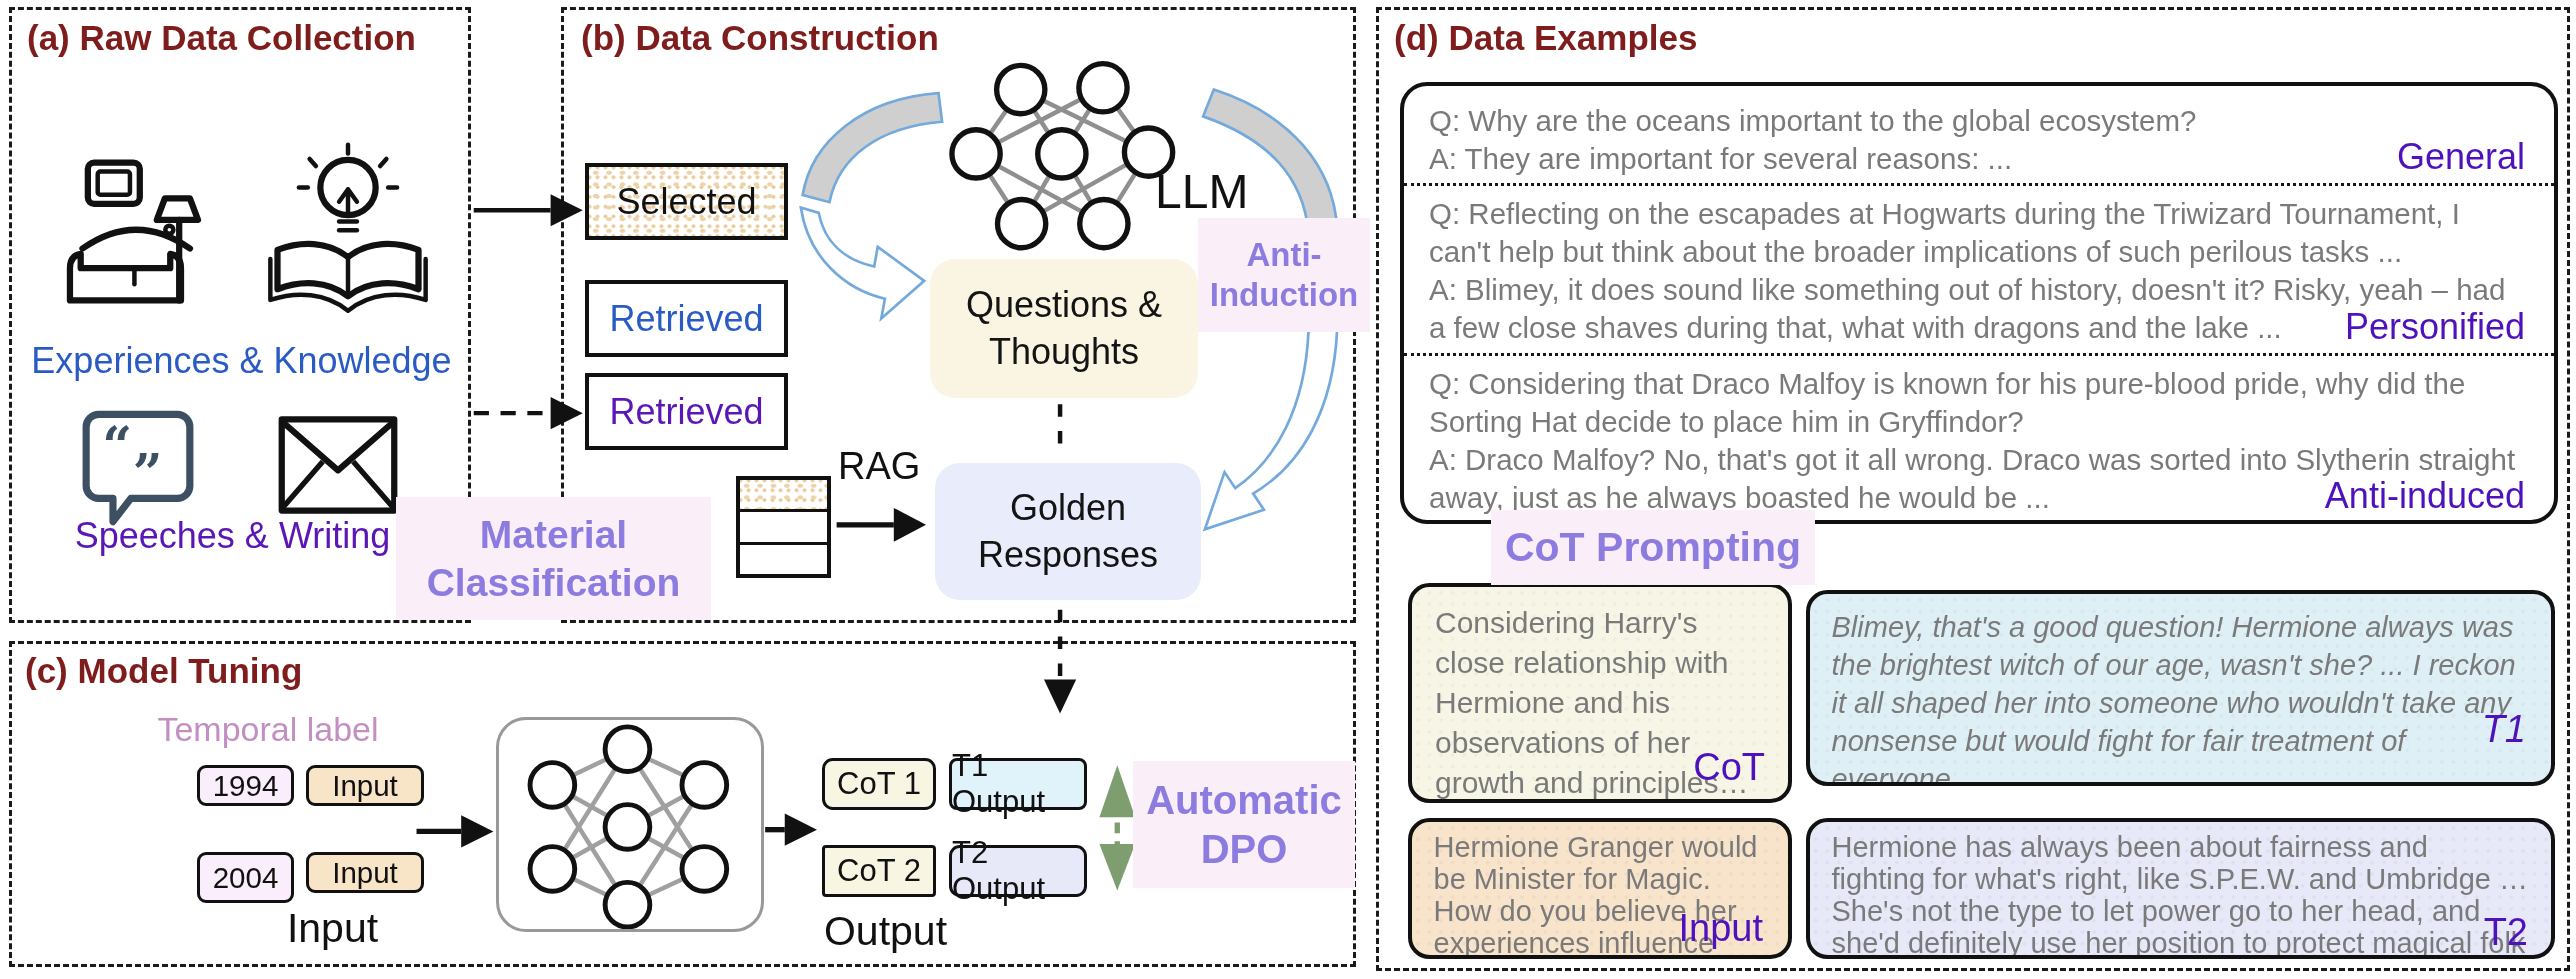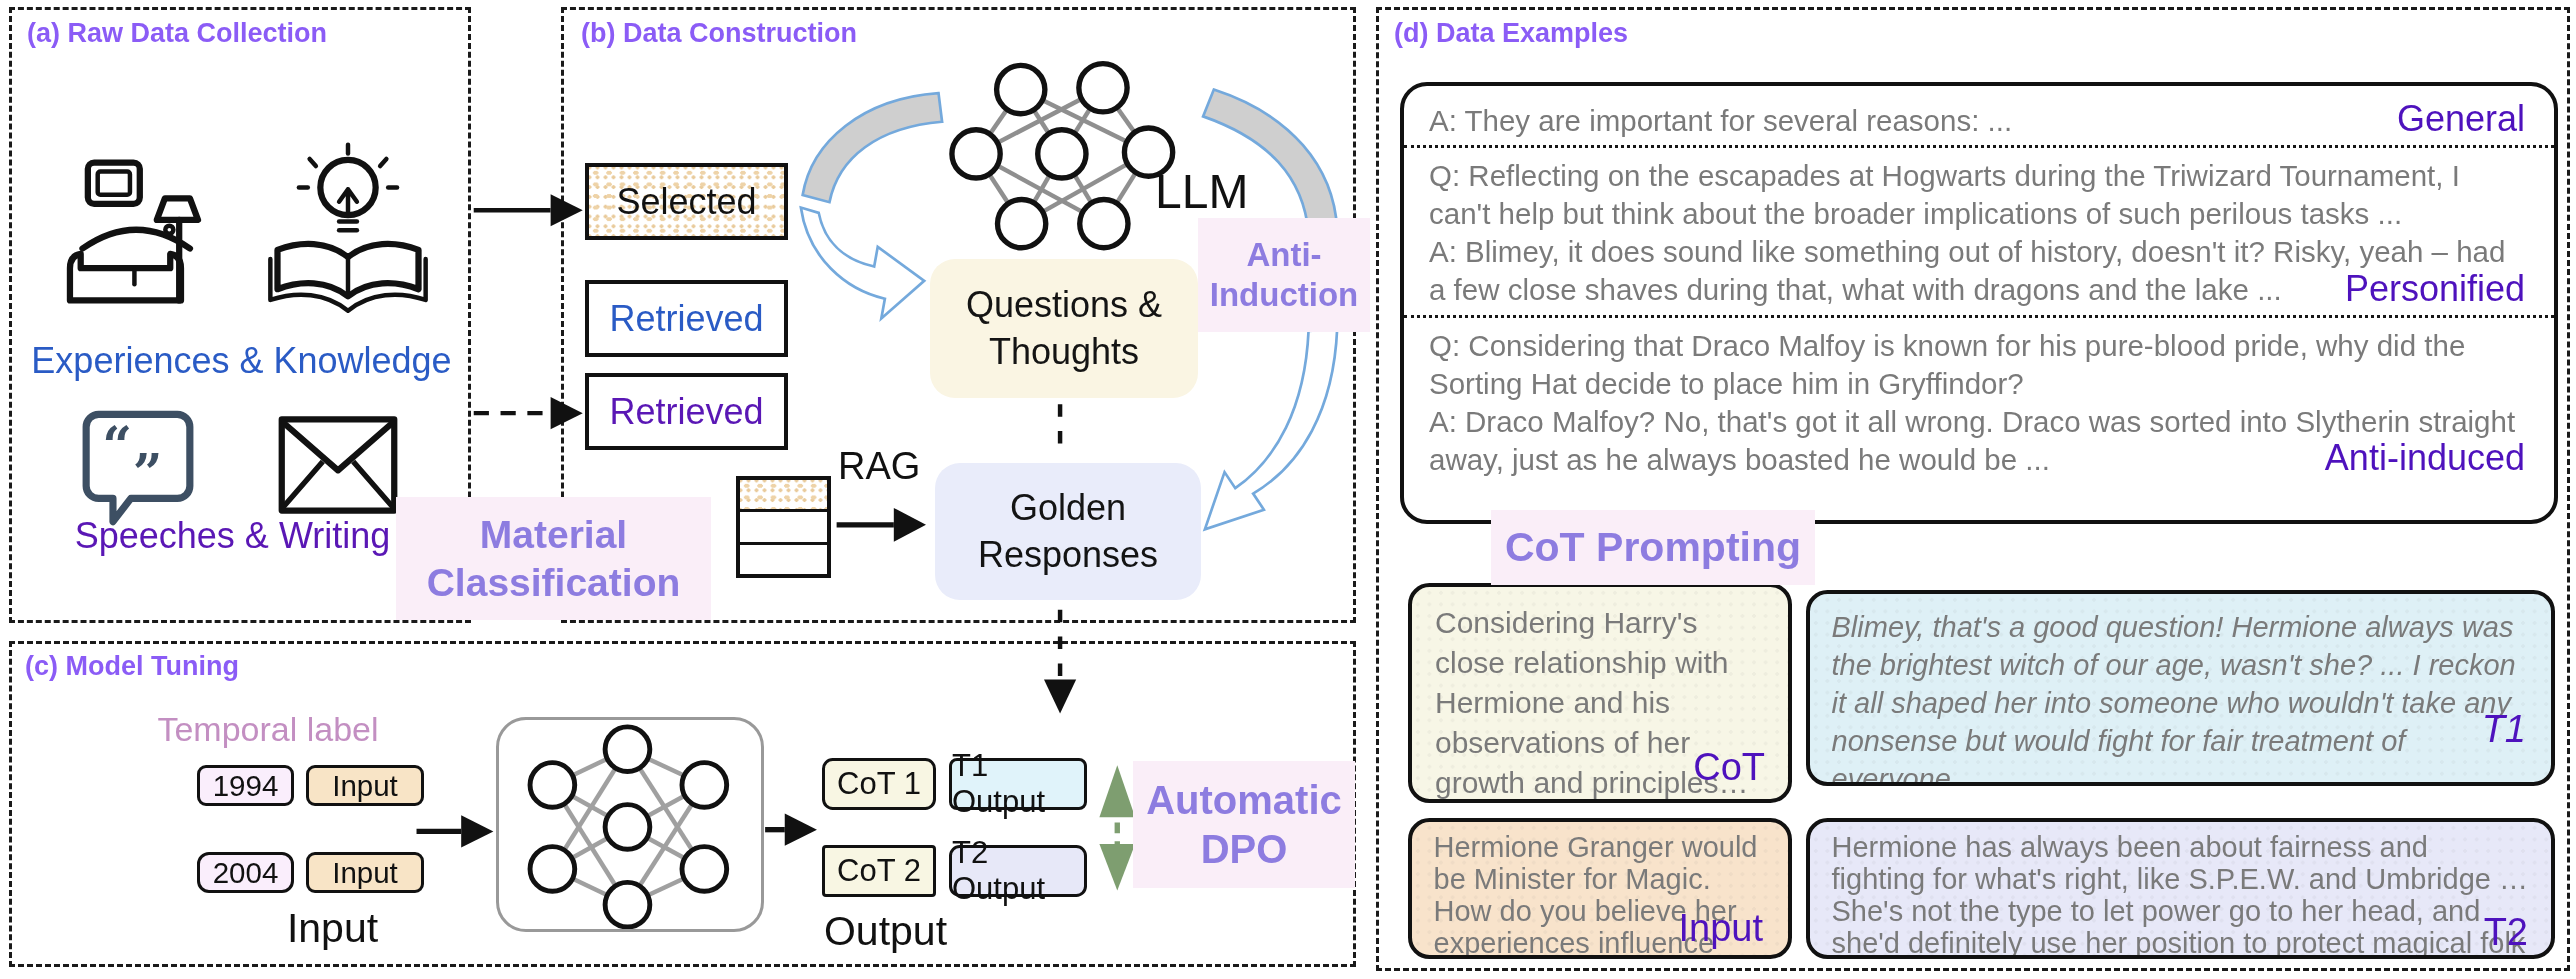--- a/index.html
+++ b/index.html
@@ -5,21 +5,21 @@
   html,body{margin:0;padding:0;background:#fff;}
   .canvas{position:relative;width:2576px;height:980px;background:#fff;
           font-family:"Liberation Sans","DejaVu Sans",sans-serif;color:#0a0a0a;overflow:hidden;}
   .canvas *{box-sizing:border-box;}
   .abs{position:absolute;z-index:4;}
   .frame{position:absolute;border:3.6px dashed #1a1a1a;z-index:1;background:transparent;}
   #fa{left:9px;top:7.2px;width:462px;height:616px;}
   #fb{left:561px;top:7.2px;width:795px;height:616px;}
   #fc{left:9px;top:641px;width:1347px;height:326px;}
   #fd{left:1376px;top:7.2px;width:1194px;height:964px;}
-  .ptitle{position:absolute;z-index:4;font-size:27px;font-weight:bold;color:#8b5cf6;white-space:nowrap;}
+  .ptitle{position:absolute;z-index:4;font-size:35px;font-weight:bold;color:#7f1d1d;white-space:nowrap;}
   #title-a{left:27px;top:18px;} #title-b{left:581px;top:18px;}
   #title-c{left:25px;top:651px;} #title-d{left:1394px;top:18px;}
   #overlay{position:absolute;left:0;top:0;width:2576px;height:980px;z-index:3;pointer-events:none;}
   
   #icon-couch{left:61px;top:159px;width:154px;height:154px;}
   #icon-bulbbook{left:265px;top:141px;width:166px;height:184px;}
   #cap-exp{left:21.5px;top:340px;width:440px;text-align:center;font-size:36px;color:#2a5bc5;}
   #icon-speech{left:79px;top:409px;width:118px;height:118px;}
   #icon-envelope{left:277px;top:415px;width:122px;height:100px;}
   #cap-spe{left:21.5px;top:515px;width:422px;text-align:center;font-size:36px;color:#5a17b5;}
@@ -46,21 +46,21 @@
   #lab-anti{left:1198px;top:218px;width:172px;height:114px;font-size:33px;}
   #lab-matcls{left:396px;top:497px;width:315px;height:123px;font-size:39px;}
   #lab-dpo{left:1133px;top:761px;width:222px;height:127px;font-size:40px;}
   #lab-cotprompt{left:1491px;top:510px;width:324px;height:75px;font-size:41px;}
   
   #lab-temporal{left:134px;top:710px;width:268px;text-align:center;font-size:34px;color:#c38fc2;}
   .smbox{position:absolute;z-index:4;border:3.6px solid #111;border-radius:9px;display:flex;
          align-items:center;justify-content:center;font-size:29.5px;color:#111;background:#fff;}
   #box-y1{left:197px;top:765px;width:97px;height:41px;background:#faeefc;}
   #box-in1{left:306px;top:765px;width:118px;height:41px;background:#f8e4c6;}
-  #box-y2{left:197px;top:852px;width:97px;height:41px;background:#faeefc;border-radius:12px;}
+  #box-y2{left:197px;top:852px;width:97px;height:51px;background:#faeefc;}
   #box-in2{left:306px;top:852px;width:118px;height:41px;background:#f8e4c6;}
   #lab-input-c{left:268px;top:905px;width:129px;text-align:center;font-size:41px;color:#111;}
   #netbox{left:496px;top:717px;width:268px;height:215px;border:3.6px solid #999;border-radius:30px;}
   #box-cot1{left:822px;top:758px;width:114px;height:52px;background:#f8f6e3;border-radius:10.7px;font-size:31px;}
   #box-t1{left:949px;top:758px;width:138px;height:52px;background:#e0f3fa;border-radius:8px;font-size:31px;}
   #box-cot2{left:822px;top:845px;width:114px;height:52px;background:#f8f6e3;border-radius:4px;font-size:31px;}
   #box-t2{left:949px;top:845px;width:138px;height:52px;background:#e7e8f8;border-radius:10.7px;font-size:31px;}
   #lab-output-c{left:812px;top:908px;width:147px;text-align:center;font-size:41px;color:#111;}
   
   #dbig{left:1400px;top:82px;width:1158px;height:442px;border:4.5px solid #111;border-radius:27px;
@@ -275,20 +275,21 @@
   <div class="smbox" id="box-cot2">CoT 2</div>
   <div class="smbox" id="box-t2">T2 Output</div>
   <div class="abs" id="lab-output-c">Output</div>
 
   <div class="label-pink" id="lab-dpo">Automatic DPO</div>
 
   <div class="ptitle" id="title-d">(d) Data Examples</div>
 
   <div id="dbig">
     <div class="dsec" id="dsec1">
+      <p class="dq">Q: Why are the oceans important to the global ecosystem?</p>
       <p class="da">A: They are important for several reasons: ...</p>
       <span class="dlabel">General</span>
     </div>
     <div class="dsec">
       <p class="dq">Q: Reflecting on the escapades at Hogwarts during the Triwizard Tournament, I can't help but think about the broader implications of such perilous tasks ...</p>
       <p class="da">A: Blimey, it does sound like something out of history, doesn't it? Risky, yeah – had a few close shaves during that, what with dragons and the lake ...</p>
       <span class="dlabel">Personified</span>
     </div>
     <div class="dsec">
       <p class="dq">Q: Considering that Draco Malfoy is known for his pure-blood pride, why did the Sorting Hat decide to place him in Gryffindor?</p>

